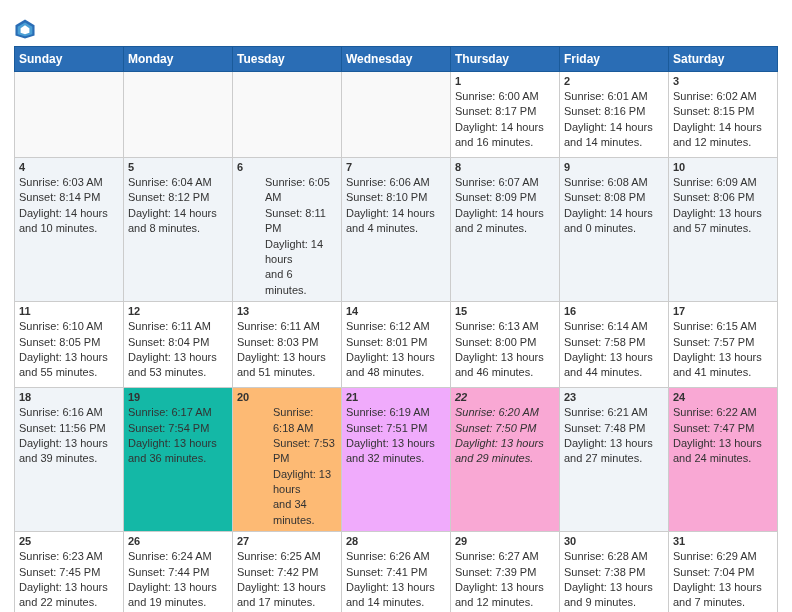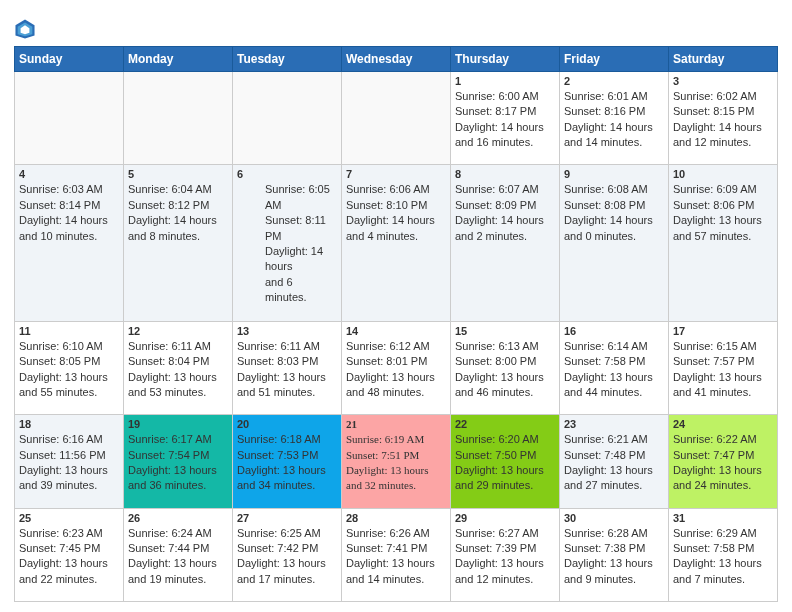--- a/index.html
+++ b/index.html
@@ -278,49 +278,49 @@
 Daylight: 13 hours
 and 39 minutes.</div>
           </td>
           <td style="background: #14b8a6;">
             <span class="day-number">19</span>
             <div class="day-info" style="white-space: pre-line;">Sunrise: 6:17 AM
 Sunset: 7:54 PM
 Daylight: 13 hours
 and 36 minutes.</div>
           </td>
-          <td style="background: #0ea5e9;">
+          <td style="background: #fdba74;">
             <span class="day-number">20</span>
-            <div class="day-info" style="white-space: pre-line;">Sunrise: 6:18 AM
+            <div class="day-info" style="white-space: pre-line; margin-left: 36px;">Sunrise: 6:18 AM
 Sunset: 7:53 PM
 Daylight: 13 hours
 and 34 minutes.</div>
           </td>
-          <td style="background: #fca5a5; font-family: Liberation Serif, serif;">
+          <td style="background: #f0abfc;">
             <span class="day-number">21</span>
             <div class="day-info" style="white-space: pre-line;">Sunrise: 6:19 AM
 Sunset: 7:51 PM
 Daylight: 13 hours
 and 32 minutes.</div>
           </td>
-          <td style="background: #84cc16;">
+          <td style="background: #f9a8d4; font-style: italic;">
             <span class="day-number">22</span>
             <div class="day-info" style="white-space: pre-line;">Sunrise: 6:20 AM
 Sunset: 7:50 PM
 Daylight: 13 hours
 and 29 minutes.</div>
           </td>
           <td style="background: rgb(240, 244, 248); margin-left: 29px;">
             <span class="day-number">23</span>
             <div class="day-info" style="white-space: pre-line;">Sunrise: 6:21 AM
 Sunset: 7:48 PM
 Daylight: 13 hours
 and 27 minutes.</div>
           </td>
-          <td style="background: #bef264;">
+          <td style="background: #f9a8d4;">
             <span class="day-number">24</span>
             <div class="day-info" style="white-space: pre-line;">Sunrise: 6:22 AM
 Sunset: 7:47 PM
 Daylight: 13 hours
 and 24 minutes.</div>
           </td>
         </tr>
         <tr>
           <td>
             <span class="day-number">25</span>
@@ -360,20 +360,20 @@
           <td>
             <span class="day-number">30</span>
             <div class="day-info" style="white-space: pre-line;">Sunrise: 6:28 AM
 Sunset: 7:38 PM
 Daylight: 13 hours
 and 9 minutes.</div>
           </td>
           <td>
             <span class="day-number">31</span>
             <div class="day-info" style="white-space: pre-line;">Sunrise: 6:29 AM
-Sunset: 7:58 PM
+Sunset: 7:04 PM
 Daylight: 13 hours
 and 7 minutes.</div>
           </td>
         </tr>
       </tbody>
   </table>
 </div>
 
 </body></html>

